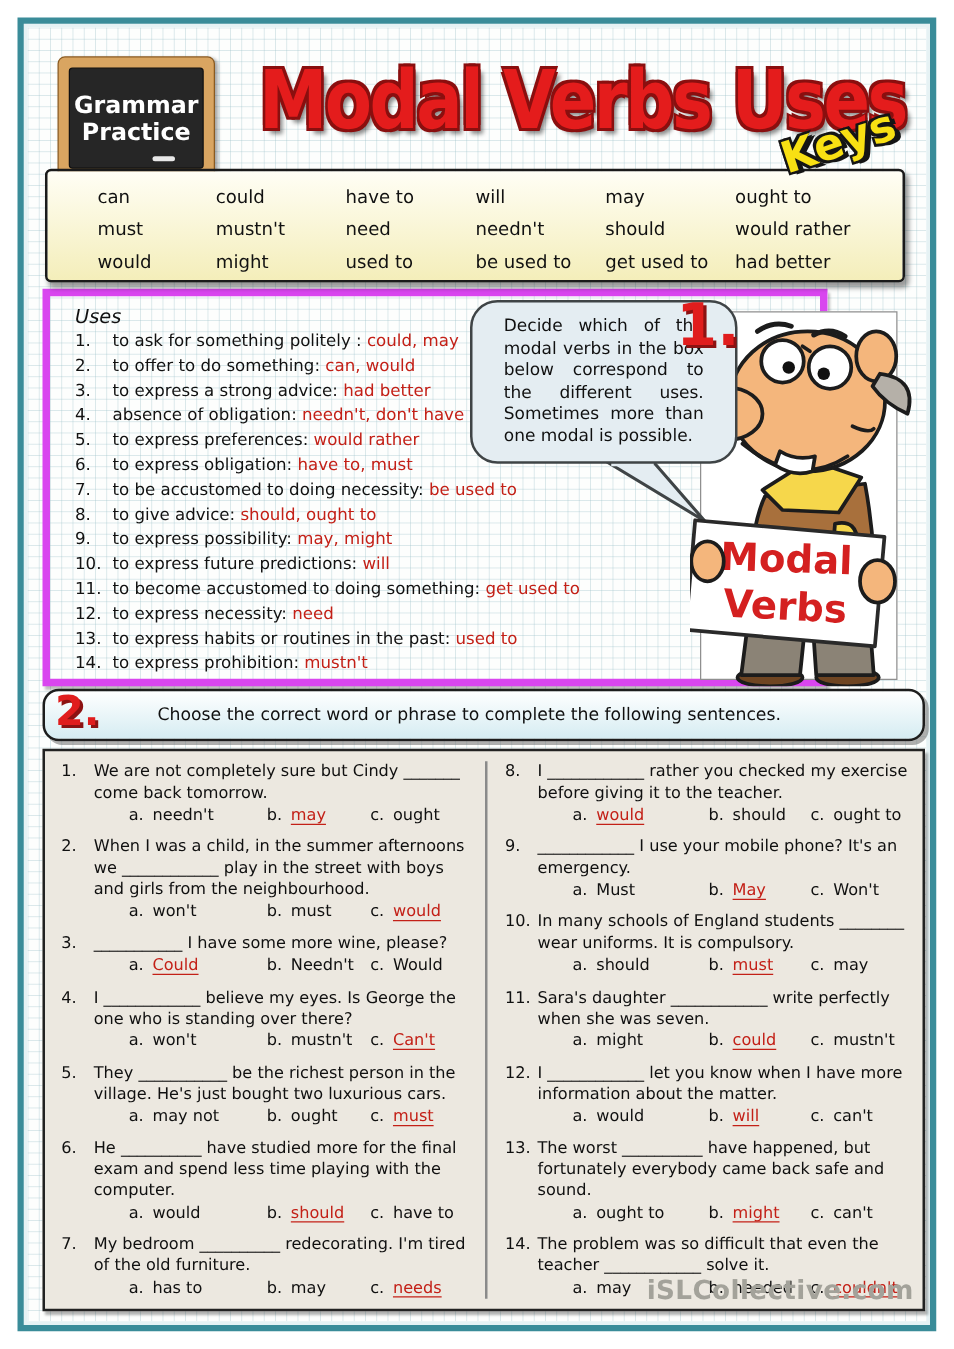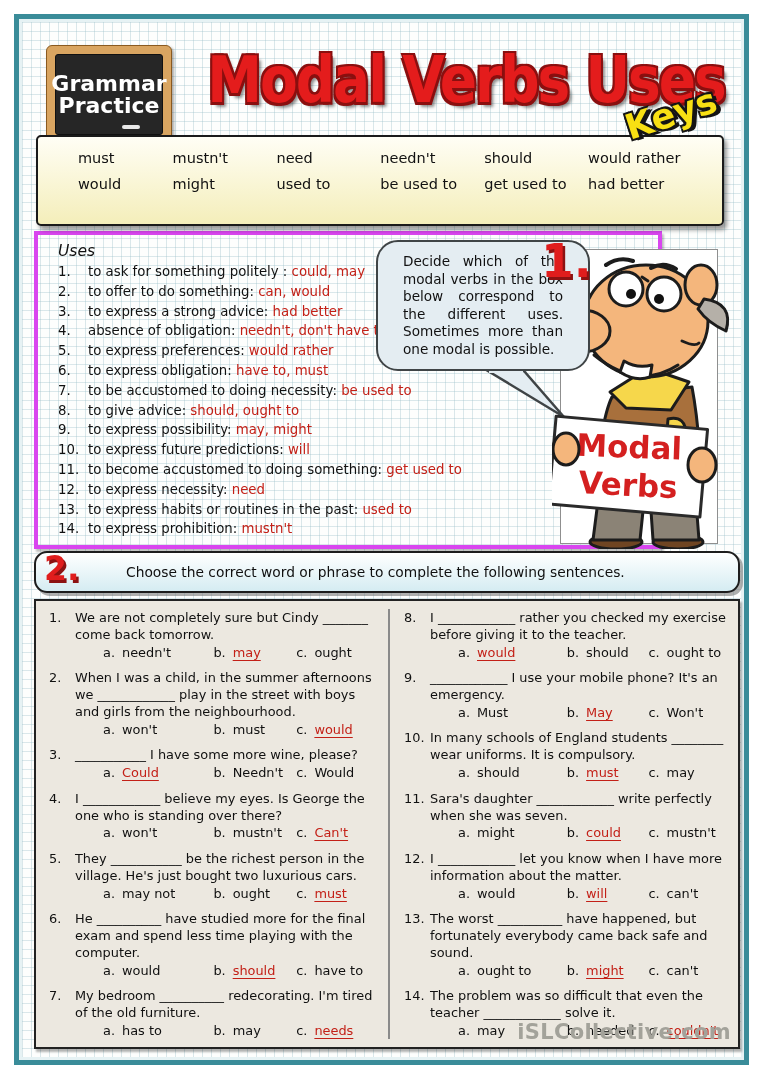--- a/index.html
+++ b/index.html
@@ -15,21 +15,21 @@
              linear-gradient(rgba(160,195,203,.38) 1px, transparent 1px),
              linear-gradient(90deg, rgba(160,195,203,.38) 1px, transparent 1px);
            background-size:9px 9px; z-index:0; }
 
   
   .board { position:absolute; left:46px; top:45px; width:126px; height:99px;
            background:#d9a561; border:1px solid #8a5a20; border-radius:6px; padding:8px; 
            box-shadow:2px 2px 3px rgba(0,0,0,.35); z-index:3; }
   .board-in { width:100%; height:100%; background:#262626; border-radius:3px; border:1px solid #111;
               display:flex; flex-direction:column; align-items:center; justify-content:center;
-              color:#fff; font-size:22px; font-weight:bold; line-height:22px; position:relative; }
+              color:#fff; font-size:19px; font-weight:bold; line-height:22px; position:relative; }
   .chalk { position:absolute; bottom:5px; right:22px; width:18px; height:4px; background:#e8e8e8; border-radius:2px; }
 
   
   .title { position:absolute; left:180px; top:48px; width:572px; text-align:center; z-index:2;
            font-size:55px; font-weight:bold; letter-spacing:-2px; color:#e41c1c;
            transform:scaleY(1.18);
            text-shadow:-2px -2px 0 #8a0f0f, 2px -2px 0 #8a0f0f, -2px 2px 0 #8a0f0f,
                         2px 2px 0 #8a0f0f, 4px 4px 3px rgba(0,0,0,.45); }
   .keys { position:absolute; left:624px; top:94px; z-index:6;
           font-size:35px; font-weight:bold; color:#f8e013; transform:rotate(-18deg);
@@ -38,21 +38,21 @@
 
   
   .modal-box { position:absolute; left:36px; top:135px; width:688px; height:91px; z-index:4;
                background:linear-gradient(#fffef5, #f4eeba); border:2px solid #1a1a1a; border-radius:5px;
                box-shadow:3px 4px 4px rgba(0,0,0,.4); padding:8px 18px 6px 40px; }
   .m-row { display:grid; grid-template-columns:1.02fr 1.12fr 1.12fr 1.12fr 1.12fr 1.25fr; line-height:26px; }
   .m-cell { font-size:14.5px; color:#111; }
 
   
   .uses-box { position:absolute; left:34px; top:231px; width:628px; height:318px; z-index:1;
-              border:4px solid #d946ef; box-shadow:2px 3px 2px rgba(0,0,0,.25); }
+              border:6px solid #d946ef; box-shadow:2px 3px 2px rgba(0,0,0,.25); }
   .uses-head { font-style:italic; font-size:15.5px; color:#111; margin:7px 0 2px 20px; }
   .u-item { display:grid; grid-template-columns:30px 1fr; margin-left:20px; width:430px;
             font-size:13.3px; line-height:19.8px; color:#111; }
   .red { color:#c32017; }
 
   
   .bubble { position:absolute; left:376px; top:240px; width:214px; z-index:5;
             background:#e4edf2; border:2.5px solid #3f4446; border-radius:22px;
             padding:11px 25px; font-size:13.6px; line-height:17.5px; text-align:justify; color:#101010; }
   .tail { position:absolute; left:484px; top:369px; z-index:2; }
@@ -104,20 +104,28 @@
       <span>Grammar</span>
       <span>Practice</span>
       <span class="chalk"></span>
     </div>
   </div>
 
   <div class="title">Modal Verbs Uses</div>
   <div class="keys">Keys</div>
 
   <div class="modal-box">
+    <div class="m-row">
+        <span class="m-cell">can</span>
+        <span class="m-cell">could</span>
+        <span class="m-cell">have to</span>
+        <span class="m-cell">will</span>
+        <span class="m-cell">may</span>
+        <span class="m-cell">ought to</span>
+      </div>
       <div class="m-row">
         <span class="m-cell">must</span>
         <span class="m-cell">mustn't</span>
         <span class="m-cell">need</span>
         <span class="m-cell">needn't</span>
         <span class="m-cell">should</span>
         <span class="m-cell">would rather</span>
       </div>
       <div class="m-row">
         <span class="m-cell">would</span>

